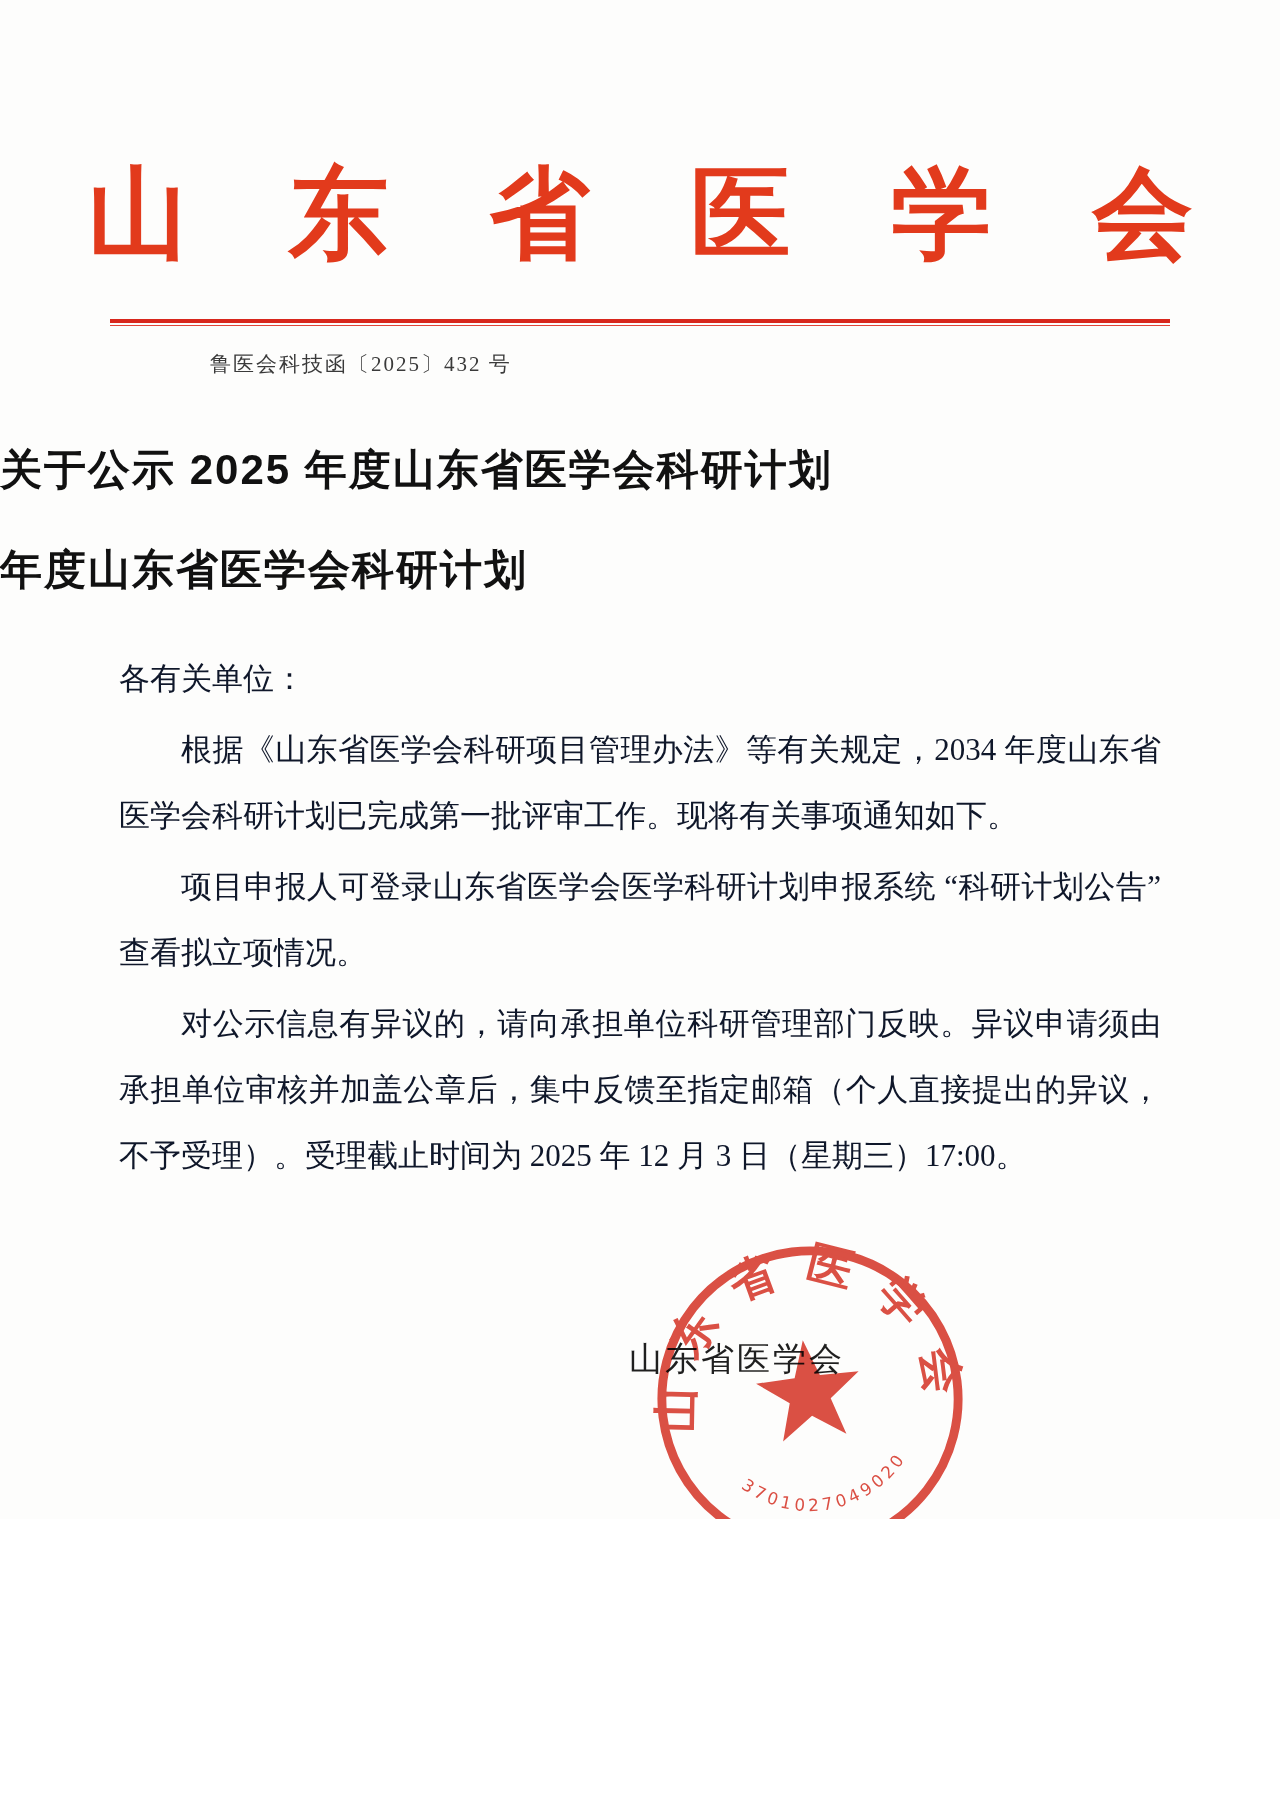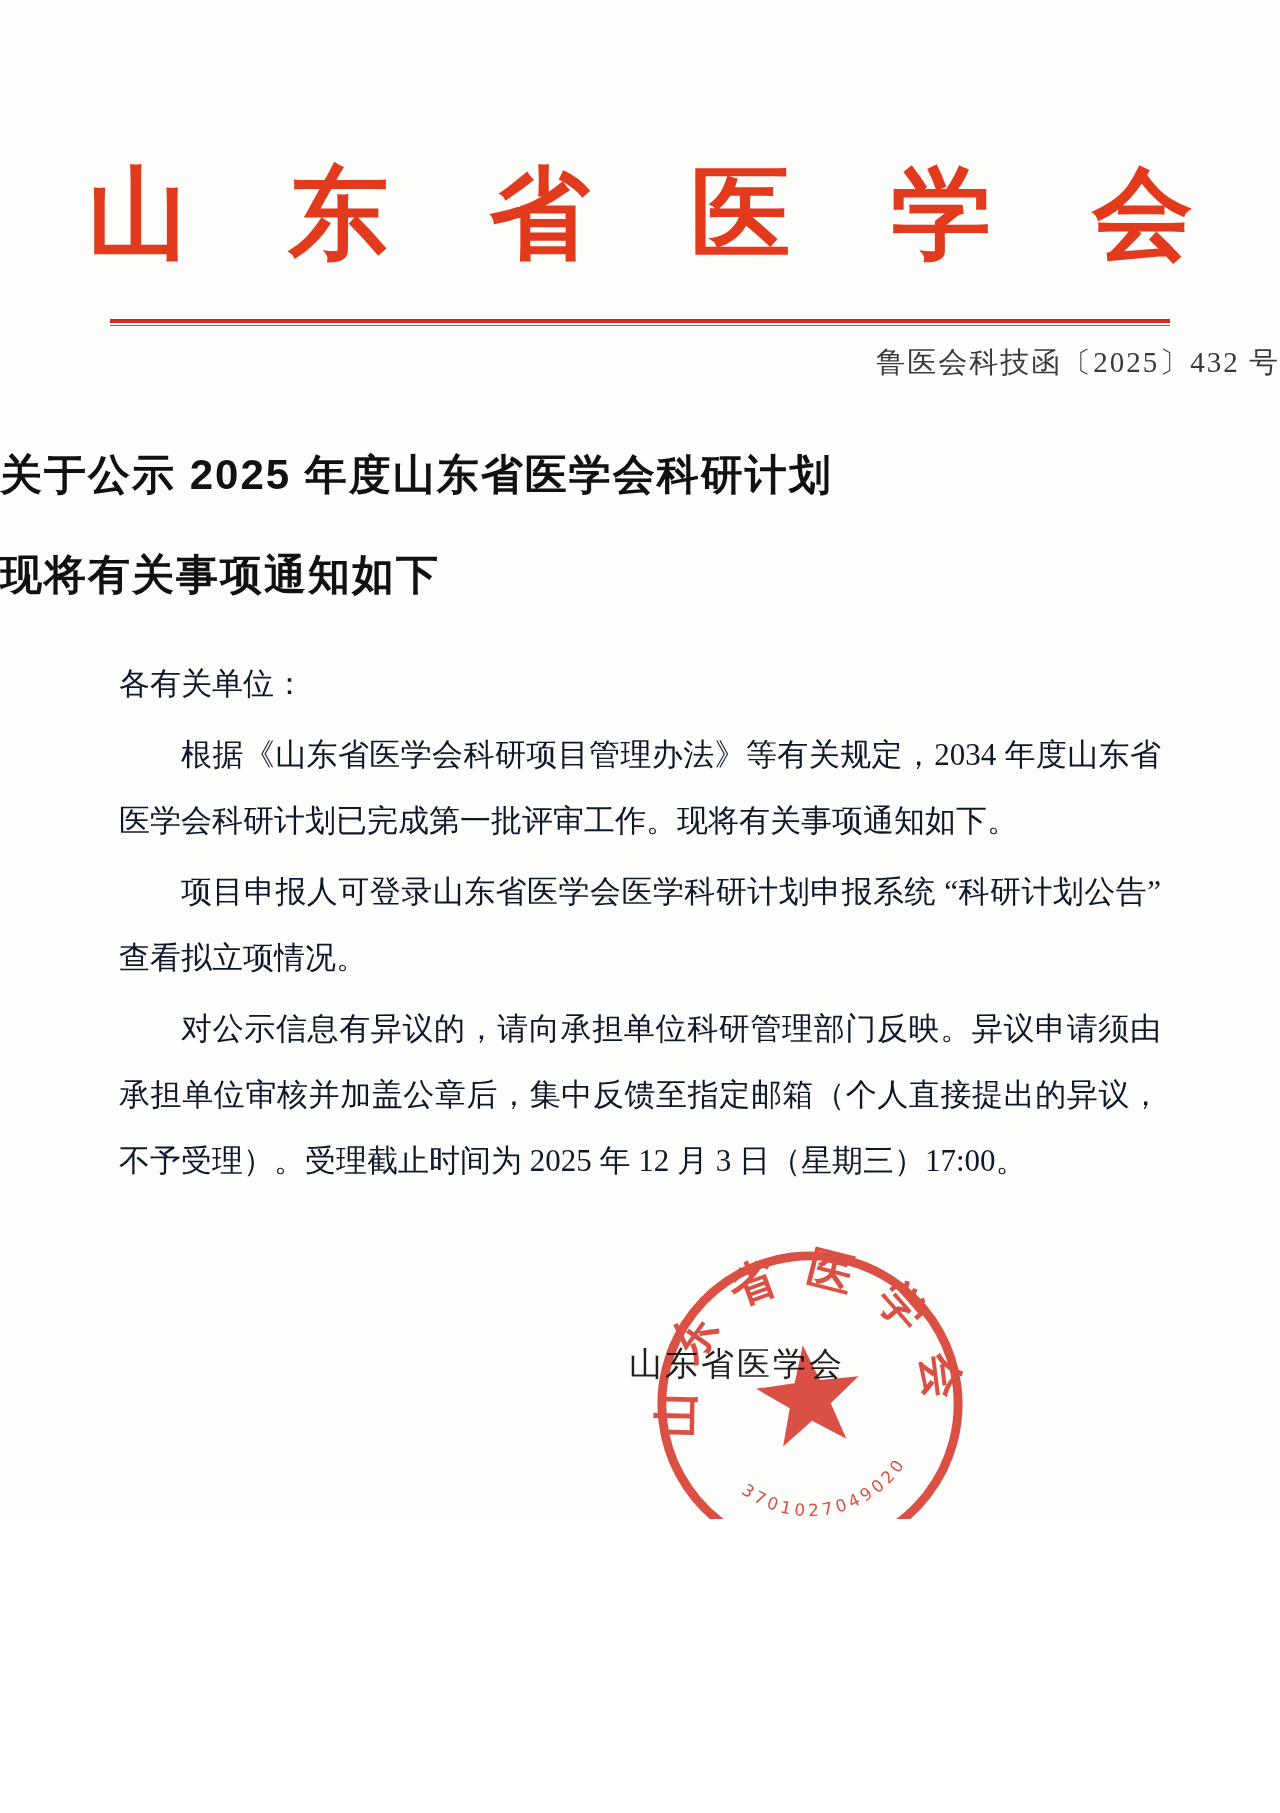--- a/index.html
+++ b/index.html
@@ -28,24 +28,24 @@
   }
   .red-rule {
     width: 1060px;
     margin: 36px auto 0 auto;
     border-top: 4px solid #d8271c;
     border-bottom: 1px solid #e0453a;
     height: 7px;
   }
   
   .doc-number {
-    margin-top: 17px;
-    text-align: right;
+    margin-top: 24px;
+    text-align: left;
     padding-left: 210px;
-    font-size: 29px;
+    font-size: 21px;
     color: #3a3a3a;
     letter-spacing: 2px;
   }
   
   .doc-title {
     margin-top: 42px;
     text-align: left;
     font-weight: 700;
     color: #111111;
     font-family: "Liberation Sans", "DejaVu Sans", sans-serif;
@@ -109,21 +109,21 @@
 <div class="page">
 
   <div class="org-header">山 东 省 医 学 会</div>
 
   <div class="red-rule"></div>
 
   <div class="doc-number">鲁医会科技函〔2025〕432 号</div>
 
   <div class="doc-title">
     <div class="line">关于公示 2025 年度山东省医学会科研计划</div>
-    <div class="line">现将有关事项通知如下</div>
+    <div class="line">年度山东省医学会科研计划</div>
   </div>
 
   <div class="body-text">
     <p class="salutation">各有关单位：</p>
     <p class="indent">根据《山东省医学会科研项目管理办法》等有关规定，2034 年度山东省医学会科研计划已完成第一批评审工作。现将有关事项通知如下。</p>
     <p class="indent">项目申报人可登录山东省医学会医学科研计划申报系统 “科研计划公告” 查看拟立项情况。</p>
     <p class="indent">对公示信息有异议的，请向承担单位科研管理部门反映。异议申请须由承担单位审核并加盖公章后，集中反馈至指定邮箱（个人直接提出的异议，不予受理）。受理截止时间为 2025 年 12 月 3 日（星期三）17:00。</p>
   </div>
 
   <div class="closing">

